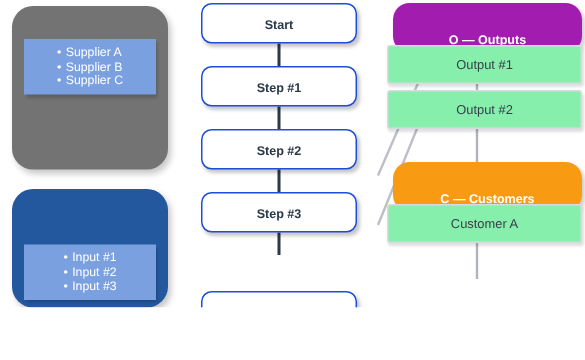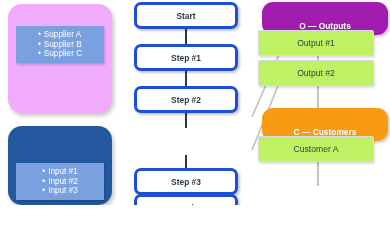--- a/index.html
+++ b/index.html
@@ -49,55 +49,55 @@
     content: "\2022";
     margin-right: 3px;
   }
   .inner-wrap { text-align: center; }
 
   #card-suppliers {
     left: 8px;
     top: 4px;
     width: 104px;
     height: 109px;
-    background: #f0abfc;
+    background: #737373;
   }
   #card-suppliers .inner-panel { top: 22px; height: 37px; }
 
   #card-inputs {
     left: 8px;
     top: 126px;
     width: 104px;
     height: 79px;
     background: #23589f;
   }
   #card-inputs .inner-panel { top: 22px; height: 37px; margin-top: 15px; }
 
   
   .flow-node {
     position: absolute;
     left: 134px;
     width: 104px;
     height: 27px;
     background: #ffffff;
-    border: 3px solid #1d4ed8;
+    border: 1px solid #1d4ed8;
     border-radius: 7px;
     box-shadow: 1.5px 2px 2.5px rgba(0,0,0,0.22);
     box-sizing: border-box;
     display: flex;
     align-items: center;
     justify-content: center;
     color: #2b3a48;
     font-size: 8.4px;
     font-weight: bold;
   }
   #flow-start { top: 2px; }
   #flow-step1 { top: 44px; text-align: right; }
   #flow-step2 { top: 86px; }
-  #flow-step3 { top: 128px; margin-top: 40px; }
+  #flow-step3 { top: 128px; }
   #flow-end   { top: 170px; margin-top: 24px; }
 
   .flow-link {
     position: absolute;
     left: 185px;
     width: 2px;
     height: 15px;
     background: #2b3a48;
   }
   #link-1 { top: 29px; }
@@ -129,23 +129,23 @@
     justify-content: center;
     padding-bottom: 4px;
     box-sizing: border-box;
   }
   #group-outputs   { top: 2px;   background: #a21caf; }
   #group-customers { top: 108px; background: #f89b13; }
 
   .row-item {
     position: absolute;
     left: 258px;
-    width: 116px;
+    width: 130px;
     height: 26px;
-    background: #bef264;
+    background: #86efac;
     border: 1px solid #d7dae0;
     border-radius: 2px;
     box-shadow: 1px 2px 2px rgba(0,0,0,0.13);
     box-sizing: border-box;
     display: flex;
     align-items: center;
     justify-content: center;
     color: #36404a;
     font-size: 8.6px;
   }

